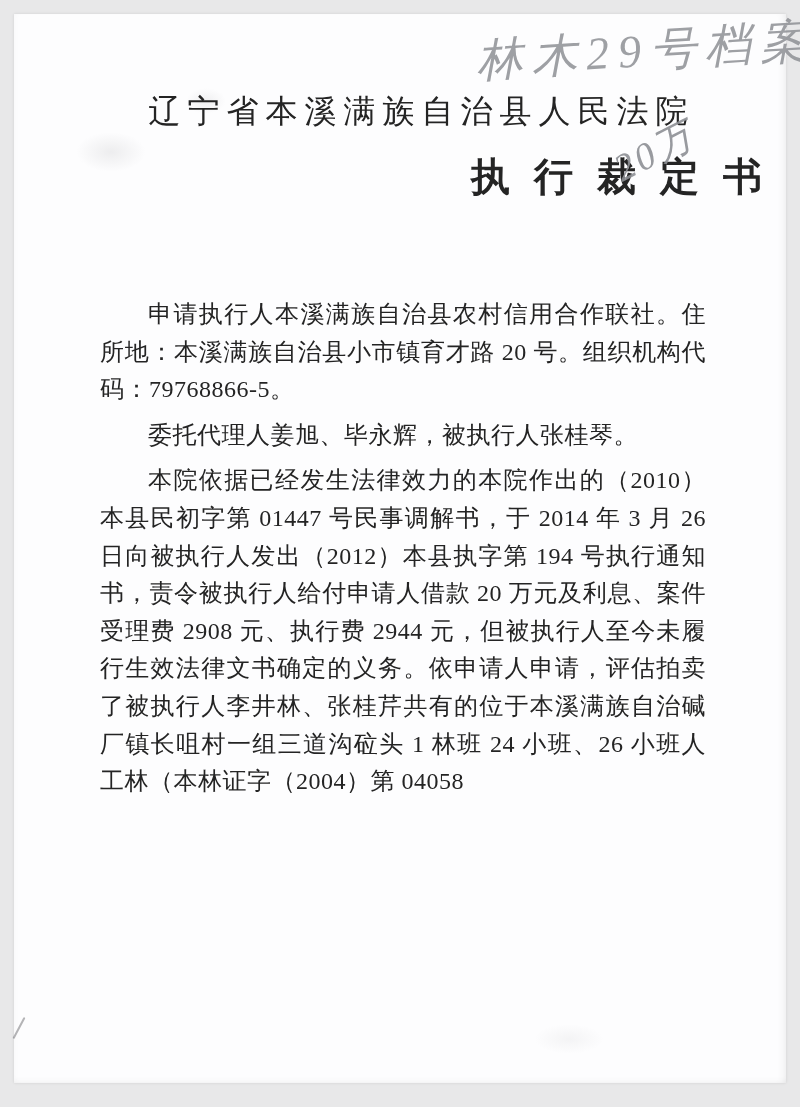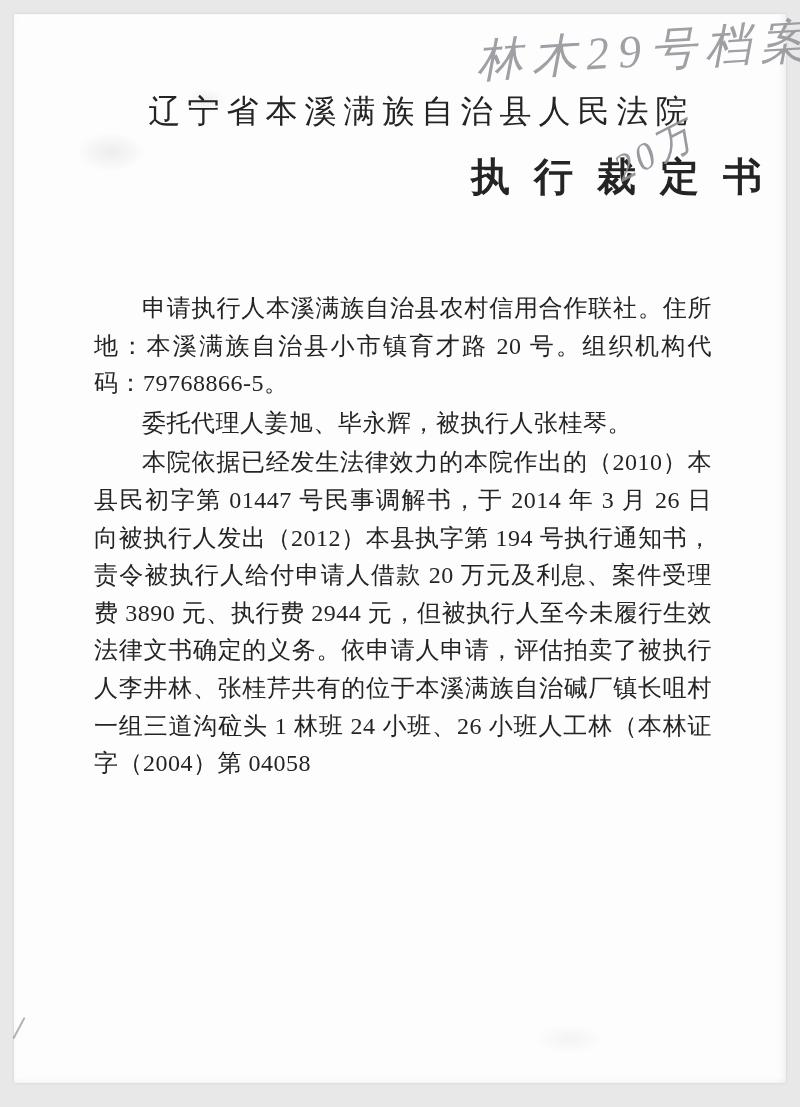--- a/index.html
+++ b/index.html
@@ -74,21 +74,21 @@
   }
   .doc-body {
     position: absolute; left: 78px; top: 274px;
     width: 622px;
     font-size: 24px;
     line-height: 37.6px;
     color: #242424;
     text-align: justify;
   }
   .doc-body p {
-    margin: 2px;
+    margin: 8px;
     text-indent: 2em;
     letter-spacing: 0.5px;
   }
   
   .artifact { position: absolute; pointer-events: none; }
   .smudge1 {
     left: 62px; top: 118px; width: 70px; height: 40px;
     background: radial-gradient(ellipse at center, rgba(120,120,125,0.12), rgba(120,120,125,0) 70%);
   }
   .smudge2 {
@@ -122,17 +122,17 @@
     <div class="court-name">辽宁省本溪满族自治县人民法院</div>
 
     <div class="doc-title">执行裁定书</div>
 
     <div class="hw hw-amount">20万</div>
 
 
     <div class="doc-body">
       <p>申请执行人本溪满族自治县农村信用合作联社。住所地：本溪满族自治县小市镇育才路 20 号。组织机构代码：79768866-5。</p>
       <p>委托代理人姜旭、毕永辉，被执行人张桂琴。</p>
-      <p>本院依据已经发生法律效力的本院作出的（2010）本县民初字第 01447 号民事调解书，于 2014 年 3 月 26 日向被执行人发出（2012）本县执字第 194 号执行通知书，责令被执行人给付申请人借款 20 万元及利息、案件受理费 3890 元、执行费 2944 元，但被执行人至今未履行生效法律文书确定的义务。依申请人申请，评估拍卖了被执行人李井林、张桂芹共有的位于本溪满族自治碱厂镇长咀村一组三道沟砬头 1 林班 24 小班、26 小班人工林（本林证字（2004）第 04058</p>
+      <p>本院依据已经发生法律效力的本院作出的（2010）本县民初字第 01447 号民事调解书，于 2014 年 3 月 26 日向被执行人发出（2012）本县执字第 194 号执行通知书，责令被执行人给付申请人借款 20 万元及利息、案件受理费 2908 元、执行费 2944 元，但被执行人至今未履行生效法律文书确定的义务。依申请人申请，评估拍卖了被执行人李井林、张桂芹共有的位于本溪满族自治碱厂镇长咀村一组三道沟砬头 1 林班 24 小班、26 小班人工林（本林证字（2004）第 04058</p>
     </div>
 
   </div>
 </div>
 
 </body></html>

